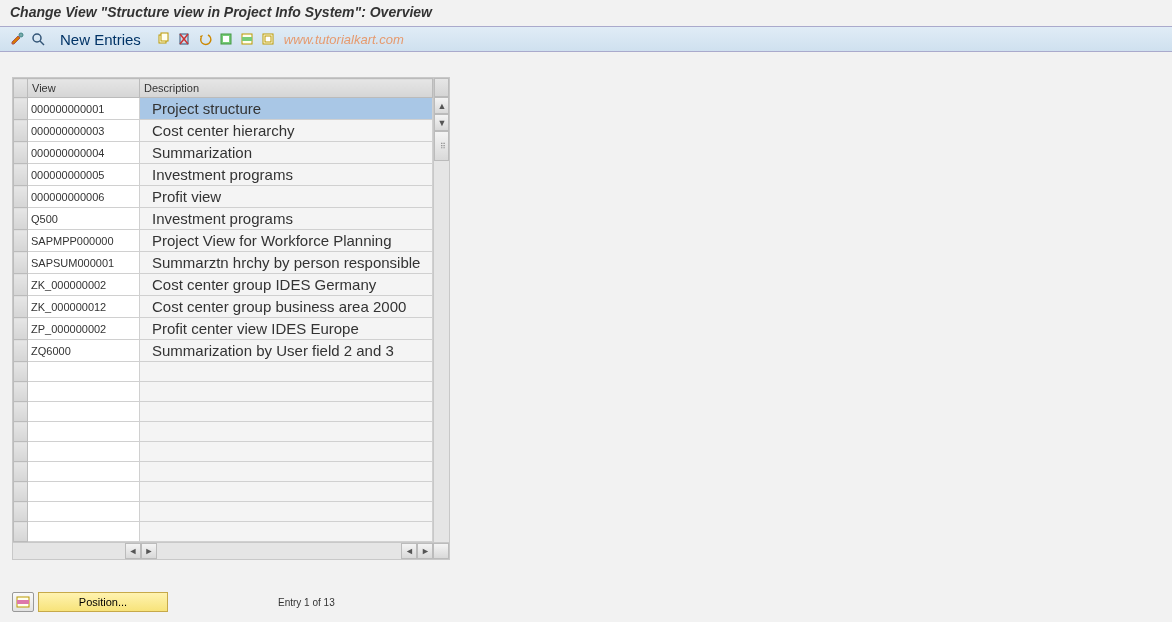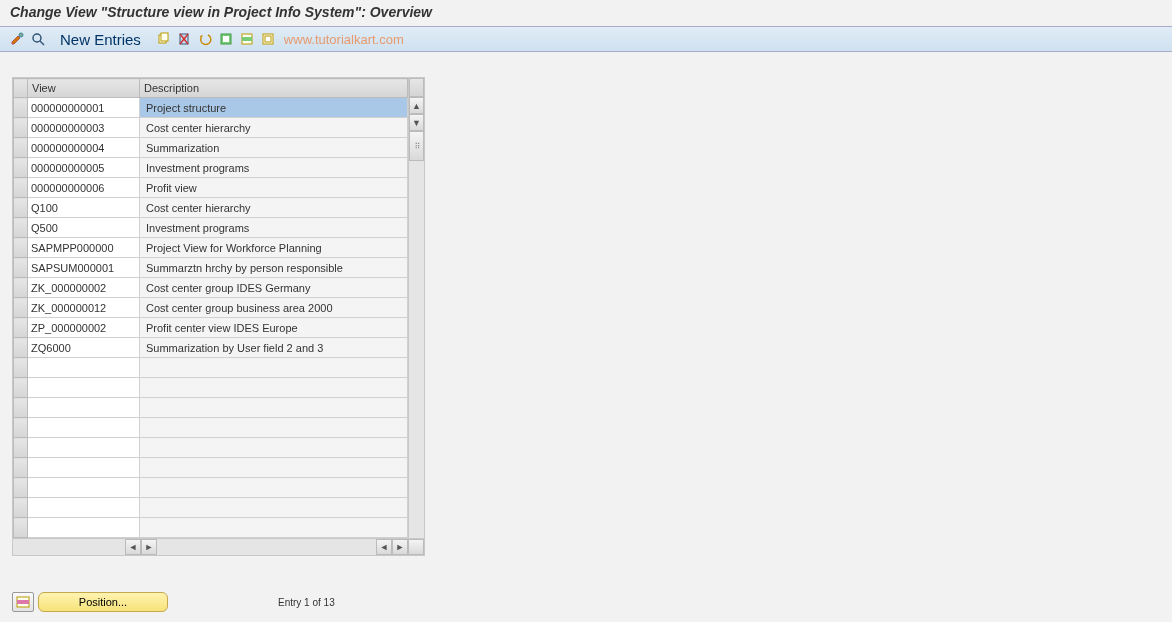--- a/index.html
+++ b/index.html
@@ -41,20 +41,21 @@
       color: #003366;
       padding: 1px 6px;
       cursor: pointer;
       margin: 0 4px;
     }
     .watermark {
       color: #e69a6e;
       font-size: 13px;
       margin-left: 4px;
       font-family: "Comic Sans MS", cursive, sans-serif;
+      font-style: italic;
     }
     .content {
       padding: 25px 12px 10px 12px;
     }
     .table-wrap {
       border: 1px solid #c8c8c8;
       display: inline-block;
       background: #86efac;
       position:relative;
     }
@@ -93,22 +94,22 @@
       background: #fff;
       padding: 2px 3px;
       font-size: 11px;
       color: #333;
       white-space: nowrap;
       overflow: hidden;
     }
     .cell-desc {
       width: 268px;
       background: #f4f4f4;
-      padding: 2px 6px;
-      font-size: 11px;
+      padding: 2px 12px;
+      font-size: 15px;
       color: #333;
       white-space: nowrap;
       overflow: hidden;
     }
     .selected-cell { background: #a9c7e6 !important; }
     .empty-view { background: #fff; }
     .vscroll {
       width: 16px;
       background: #eaeaea;
       border-left: 1px solid #c8c8c8;
@@ -159,21 +160,21 @@
       display:flex;align-items:center;justify-content:center;
       border-radius:2px;cursor:pointer;
     }
     .position-btn {
       width: 130px; height: 20px;
       background: linear-gradient(#fff3b0,#f7e37a);
       border: 1px solid #c6a94a;
       font-size: 11px;
       text-align: center;
       cursor: pointer;
-      border-radius: 6px;
+      border-radius: 0;
     }
     .entry-text { font-size: 10px; color: #333; }
   </style>
 </head>
 <body>
 
 <div class="title-bar">Change View "Structure view in Project Info System": Overview</div>
 
 <div class="toolbar">
   <span class="tb-icon" title="Display/Change">
@@ -258,25 +259,20 @@
             </tr>
             <tr>
               <td class="row-sel"></td>
               <td class="cell-view">000000000005</td>
               <td class="cell-desc">Investment programs</td>
             </tr>
             <tr>
               <td class="row-sel"></td>
               <td class="cell-view">000000000006</td>
               <td class="cell-desc">Profit view</td>
-            </tr>
-            <tr>
-              <td class="row-sel"></td>
-              <td class="cell-view">Q100</td>
-              <td class="cell-desc">Cost center hierarchy</td>
             </tr>
             <tr>
               <td class="row-sel"></td>
               <td class="cell-view">Q500</td>
               <td class="cell-desc">Investment programs</td>
             </tr>
             <tr>
               <td class="row-sel"></td>
               <td class="cell-view">SAPMPP000000</td>
               <td class="cell-desc">Project View for Workforce Planning</td>

